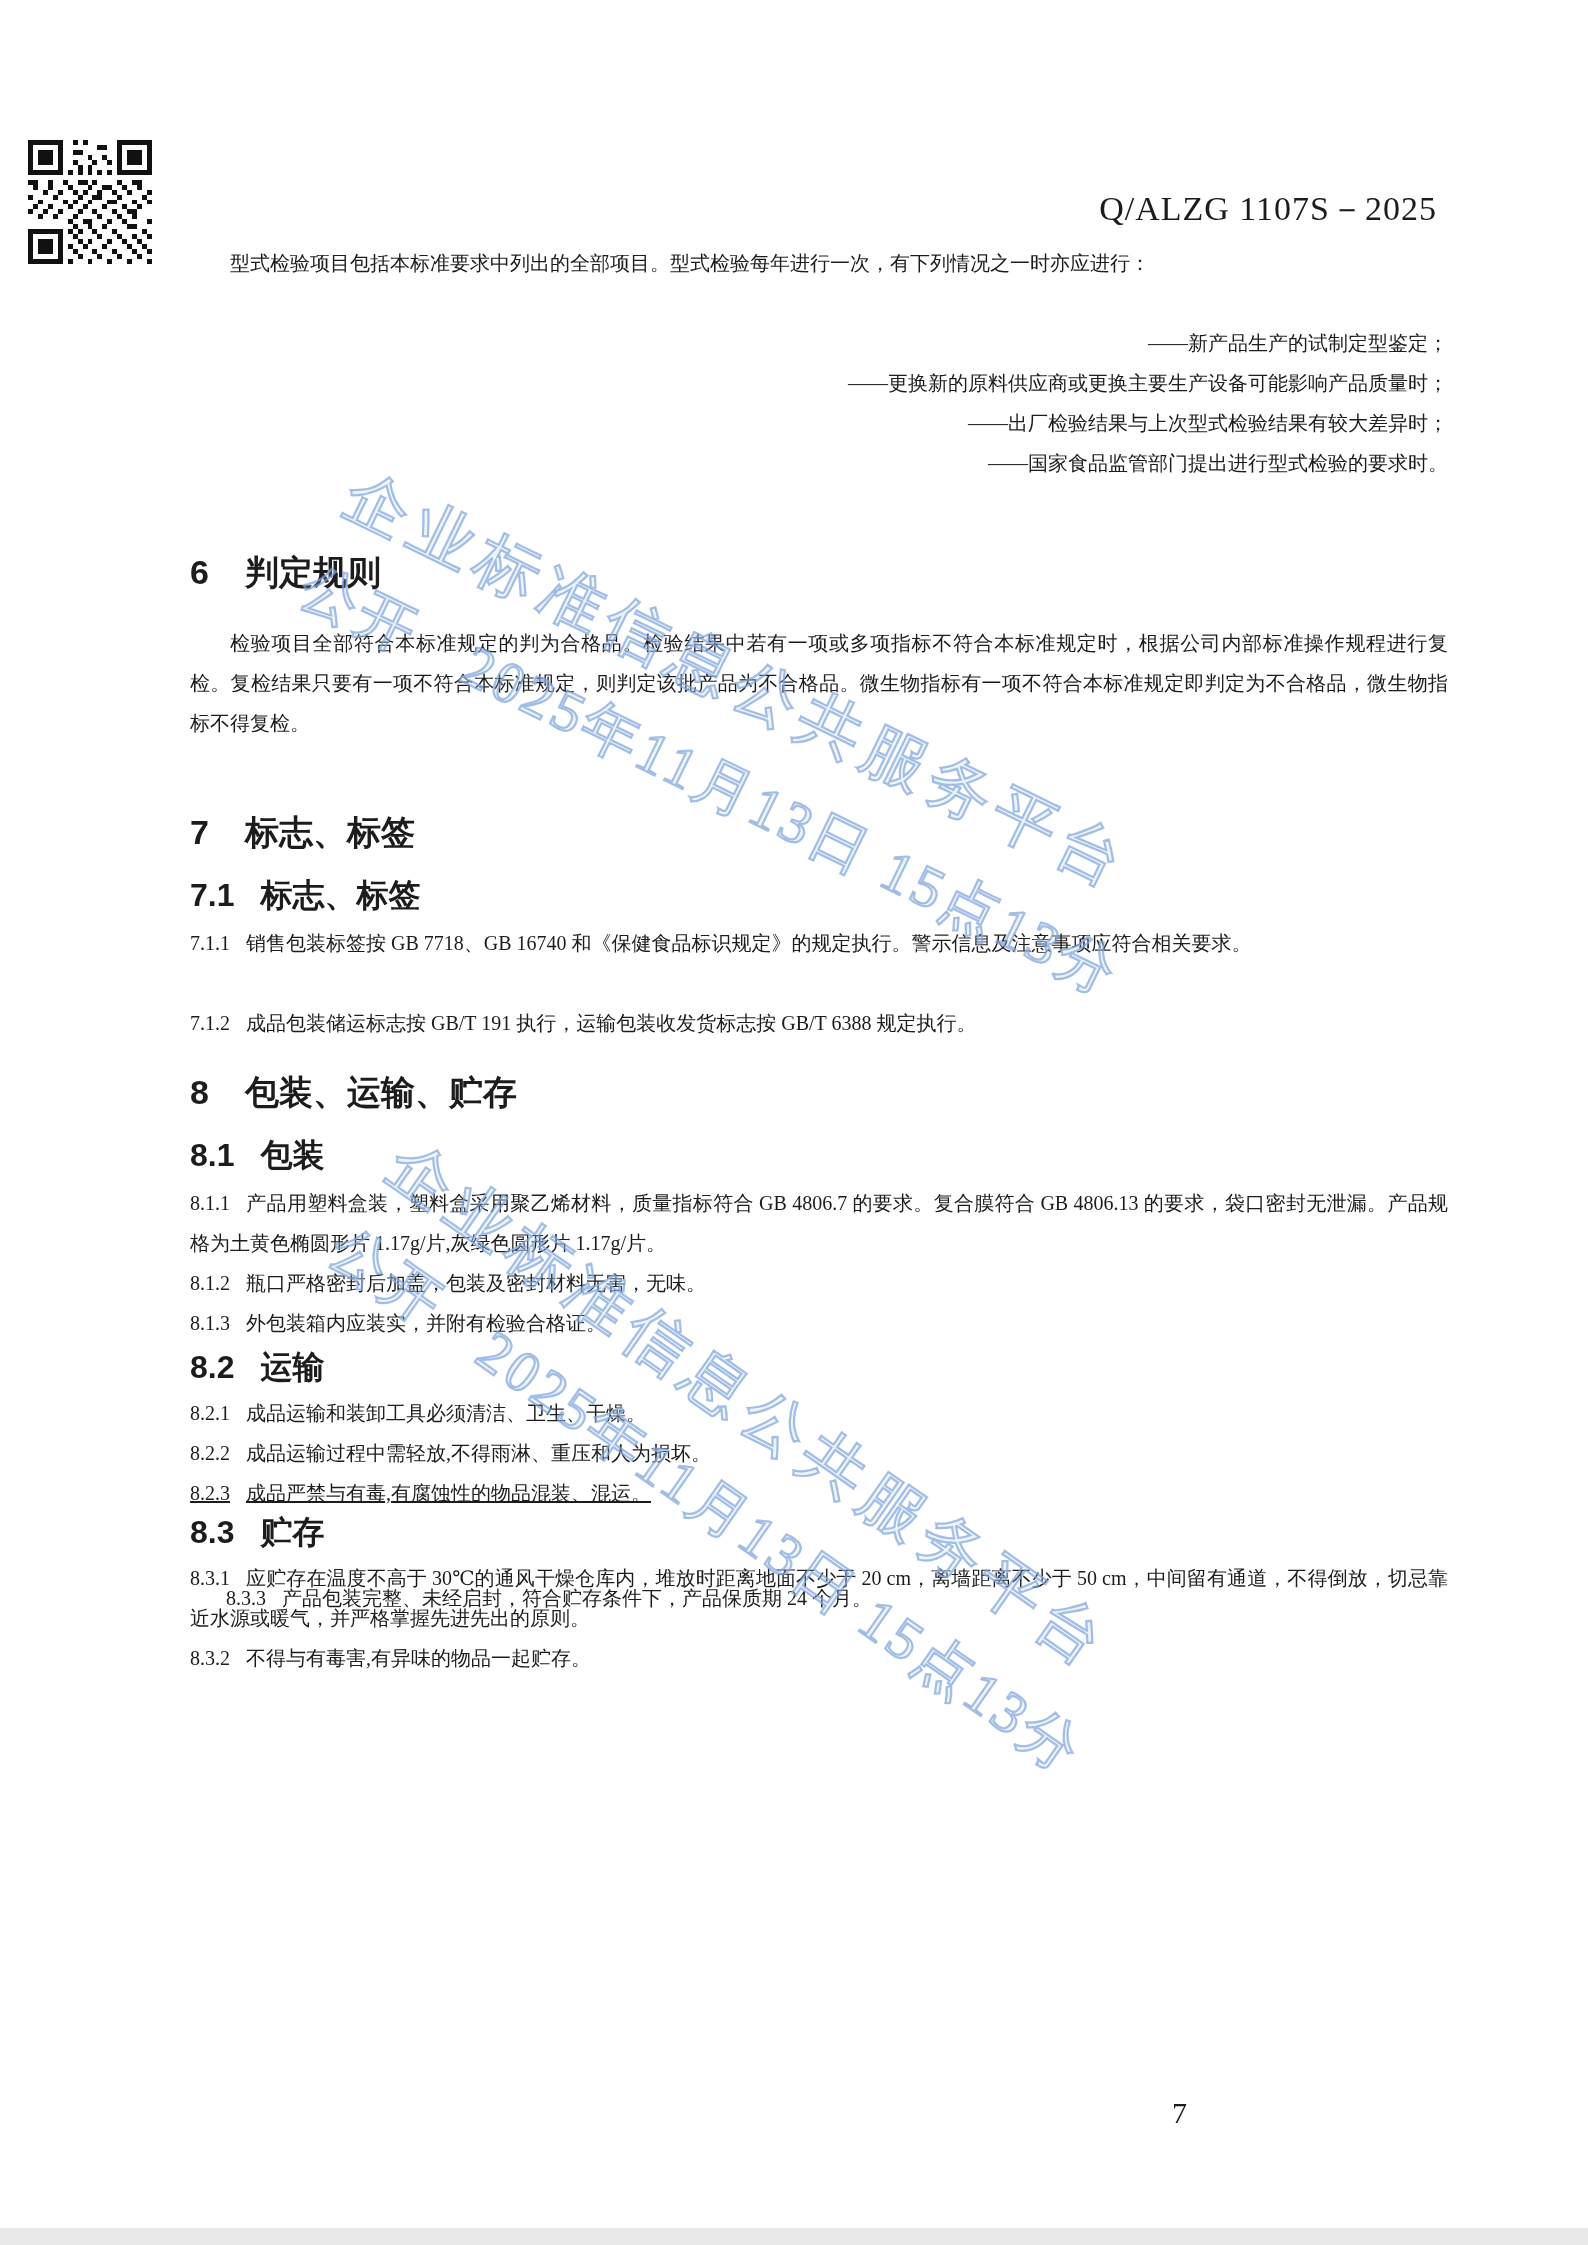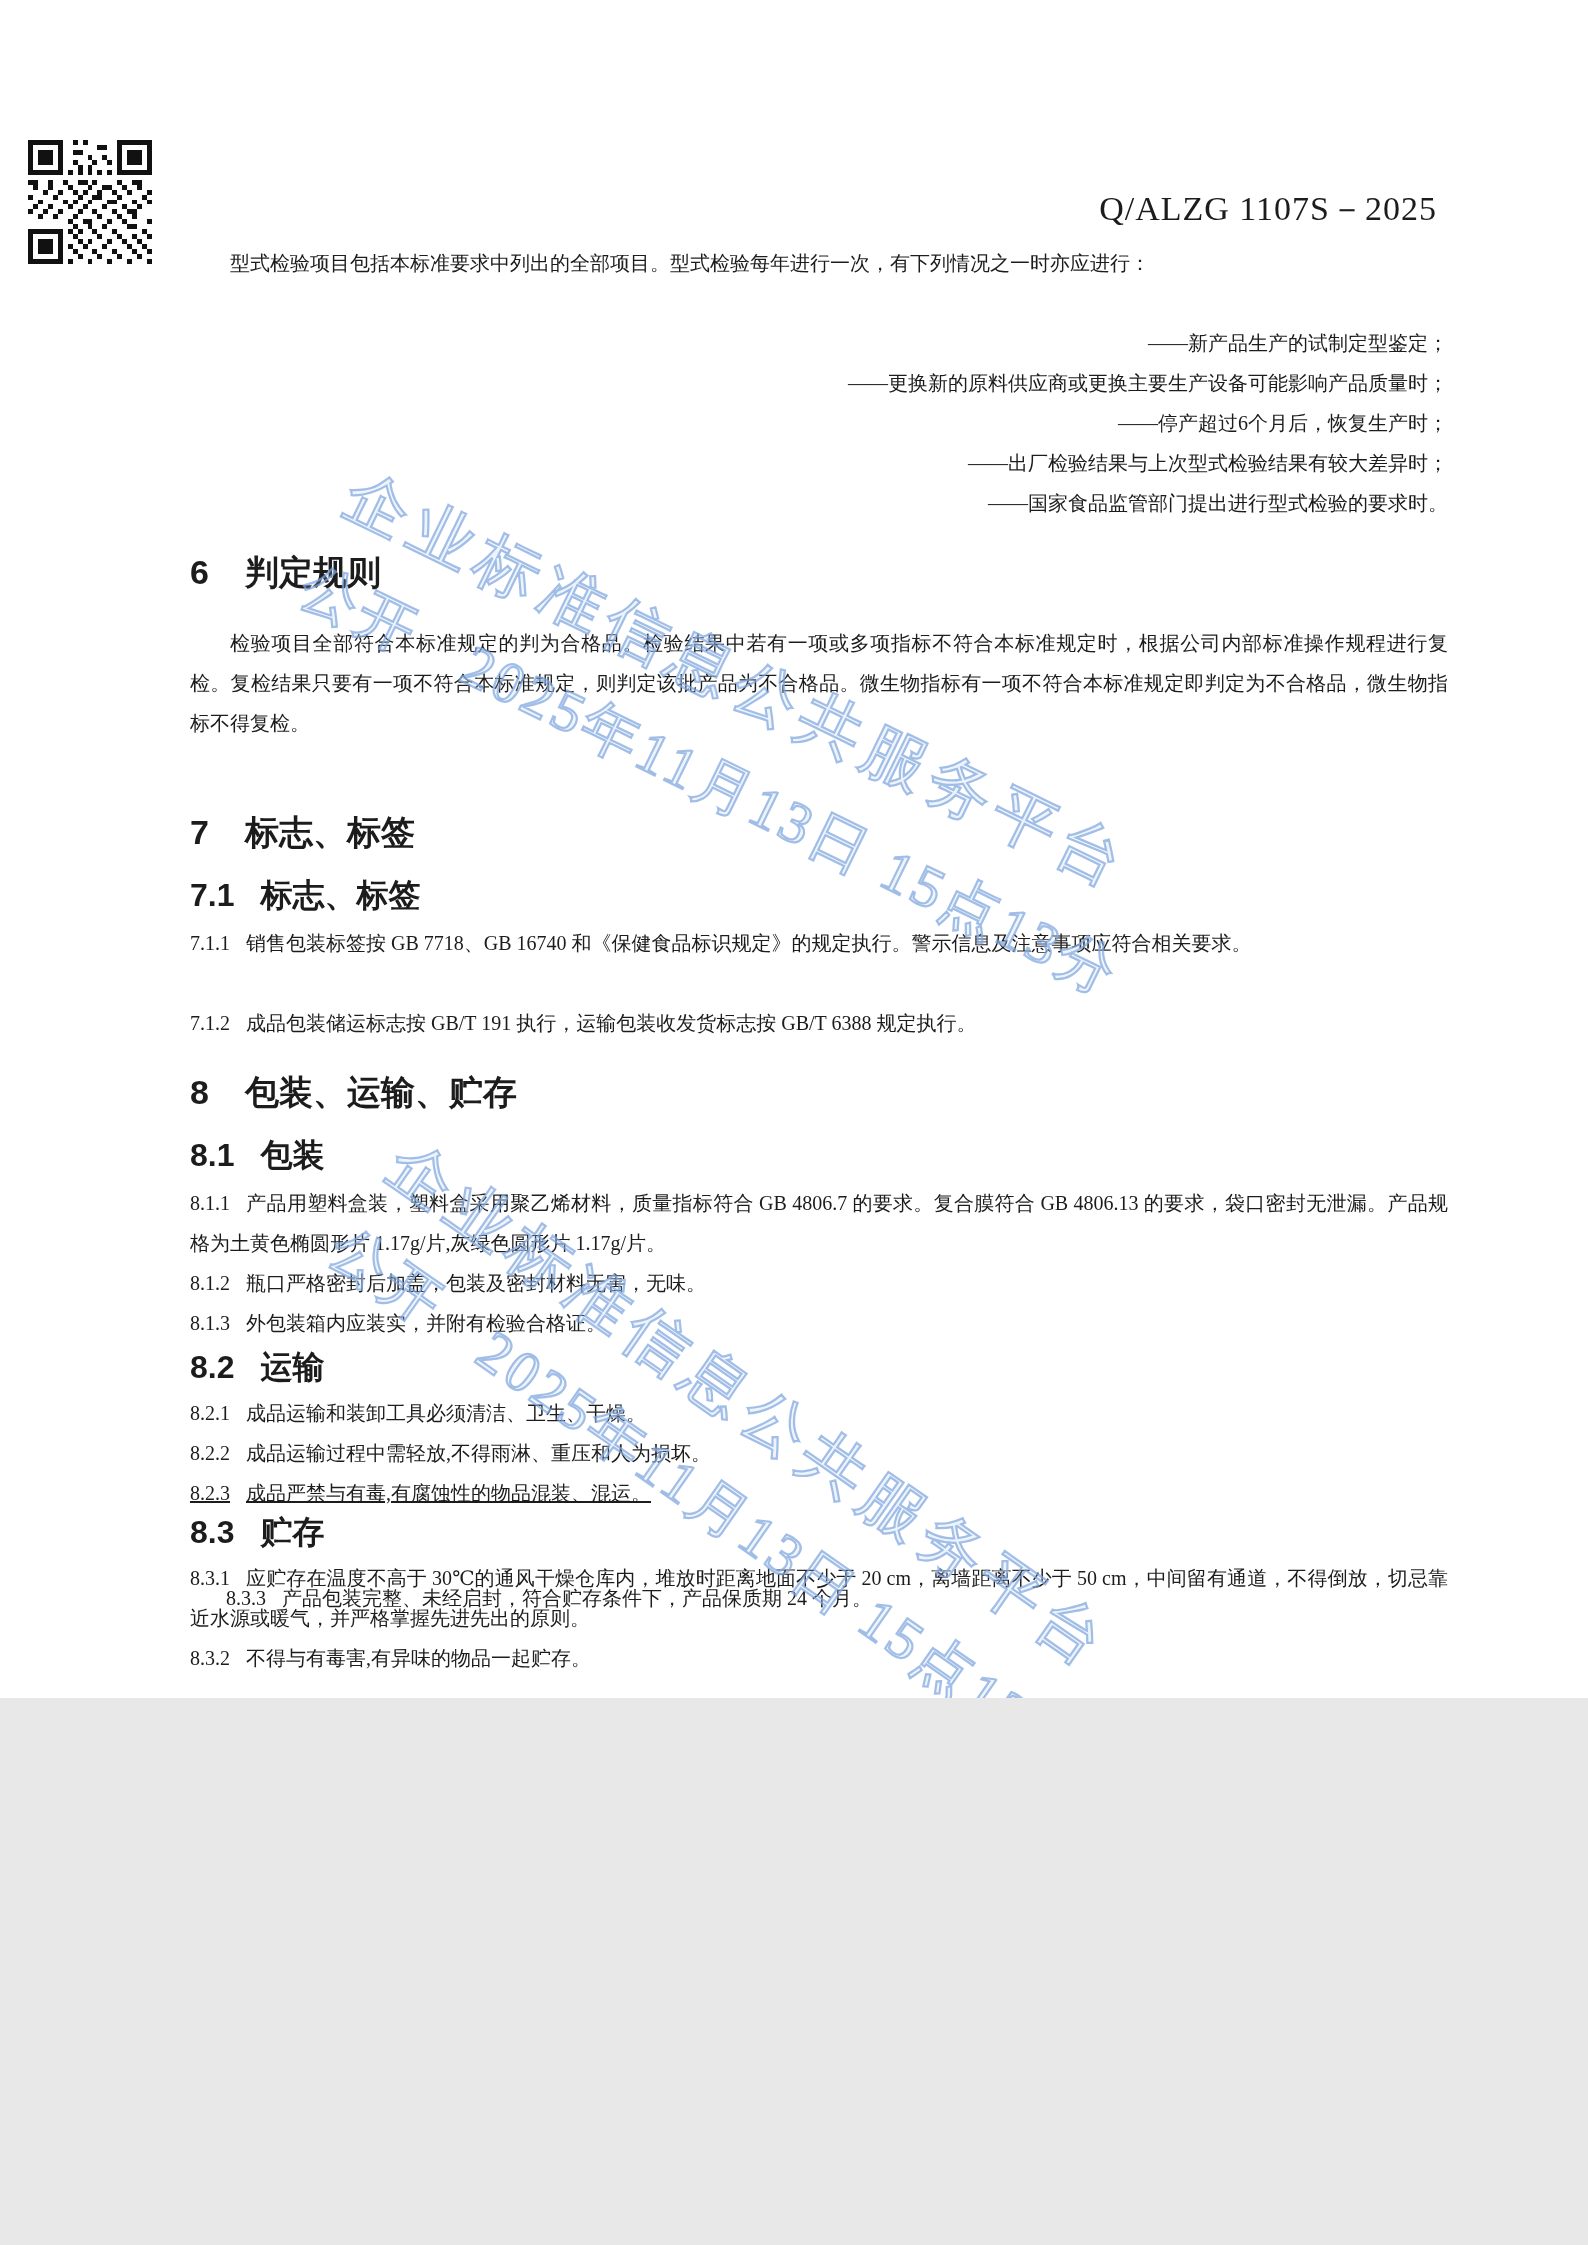--- a/index.html
+++ b/index.html
@@ -1,18 +1,18 @@
 <!DOCTYPE html>
 <html><head>
 <meta charset="utf-8">
 <style>
   html,body{margin:0;padding:0;background:#e8e8e8;}
   .page{
     position:relative;
-    width:1588px;height:1698px;
+    width:1588px;height:2228px;
     margin:0 auto;
     background:#ffffff;
     overflow:hidden;
     font-family:"Liberation Serif","DejaVu Serif",serif;
     color:#1c1c1c;
   }
   
   .doc-code{
     position:absolute;top:186px;right:151px;
     font-size:34px;letter-spacing:1px;
@@ -195,21 +195,20 @@
   <div class="stamp stamp2">
     <div class="wm-line1">企业标准信息公共服务平台</div>
     <div class="wm-line2"><span>公开</span><span class="wm-gap"></span><span>2025年11月13日 15点13分</span></div>
   </div>
 
   <div class="blk indent" style="top:243px;">型式检验项目包括本标准要求中列出的全部项目。型式检验每年进行一次，有下列情况之一时亦应进行：</div>
 
   <div class="blk" style="top:323px;">
     <div class="list-line">——新产品生产的试制定型鉴定；</div>
     <div class="list-line">——更换新的原料供应商或更换主要生产设备可能影响产品质量时；</div>
-    <div class="list-line">——停产超过6个月后，恢复生产时；</div>
     <div class="list-line">——出厂检验结果与上次型式检验结果有较大差异时；</div>
     <div class="list-line">——国家食品监管部门提出进行型式检验的要求时。</div>
   </div>
 
   <div class="h-main" style="top:551px;">
     <span class="num">6</span><span>判定规则</span>
   </div>
   <div class="blk indent" style="top:623px;">检验项目全部符合本标准规定的判为合格品。检验结果中若有一项或多项指标不符合本标准规定时，根据公司内部标准操作规程进行复检。复检结果只要有一项不符合本标准规定，则判定该批产品为不合格品。微生物指标有一项不符合本标准规定即判定为不合格品，微生物指标不得复检。</div>
 
   <div class="h-main" style="top:811px;">

